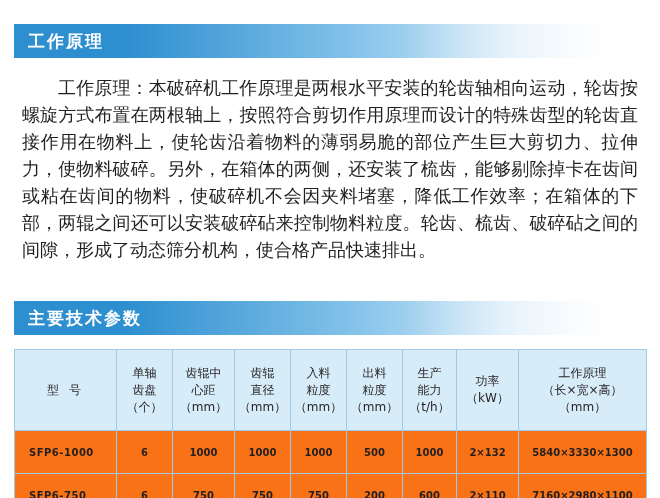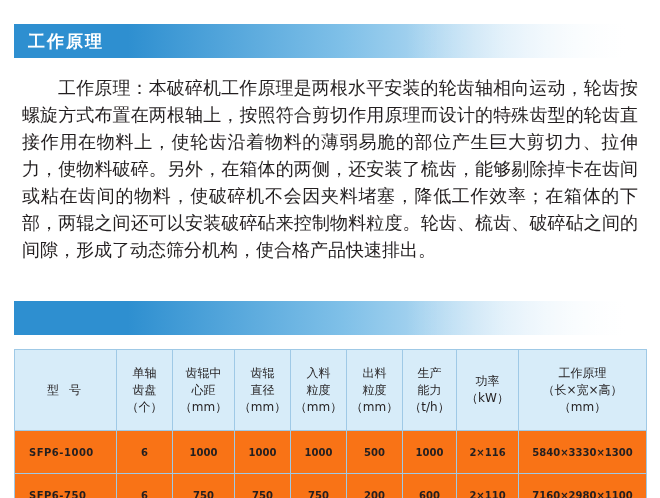--- a/index.html
+++ b/index.html
@@ -124,20 +124,21 @@
     <div class="bar"></div>
     <div class="title">工作原理</div>
   </div>
 
   <p class="body-text">工作原理：本破碎机工作原理是两根水平安装的轮齿轴相向运动，轮齿按螺旋方式布置在两根轴上，按照符合剪切作用原理而设计的特殊齿型的轮齿直接作用在物料上，使轮齿沿着物料的薄弱易脆的部位产生巨大剪切力、拉伸力，使物料破碎。另外，在箱体的两侧，还安装了梳齿，能够剔除掉卡在齿间或粘在齿间的物料，使破碎机不会因夹料堵塞，降低工作效率；在箱体的下部，两辊之间还可以安装破碎砧来控制物料粒度。轮齿、梳齿、破碎砧之间的间隙，形成了动态筛分机构，使合格产品快速排出。</p>
 
   <div class="gap"></div>
 
   <div class="section-header" id="header-params">
     <div class="bar"></div>
+    <div class="title">主要技术参数</div>
   </div>
 
   <div class="table-wrap">
     <table class="spec">
       <colgroup>
         <col style="width:102px">
         <col style="width:56px">
         <col style="width:62px">
         <col style="width:56px">
         <col style="width:56px">
@@ -194,21 +195,21 @@
       </thead>
       <tbody>
         <tr>
           <td class="model">SFP6-1000</td>
           <td>6</td>
           <td>1000</td>
           <td>1000</td>
           <td>1000</td>
           <td>500</td>
           <td>1000</td>
-          <td>2×116</td>
+          <td>2×132</td>
           <td>5840×3330×1300</td>
         </tr>
         <tr>
           <td class="model">SFP6-750</td>
           <td>6</td>
           <td>750</td>
           <td>750</td>
           <td>750</td>
           <td>200</td>
           <td>600</td>

